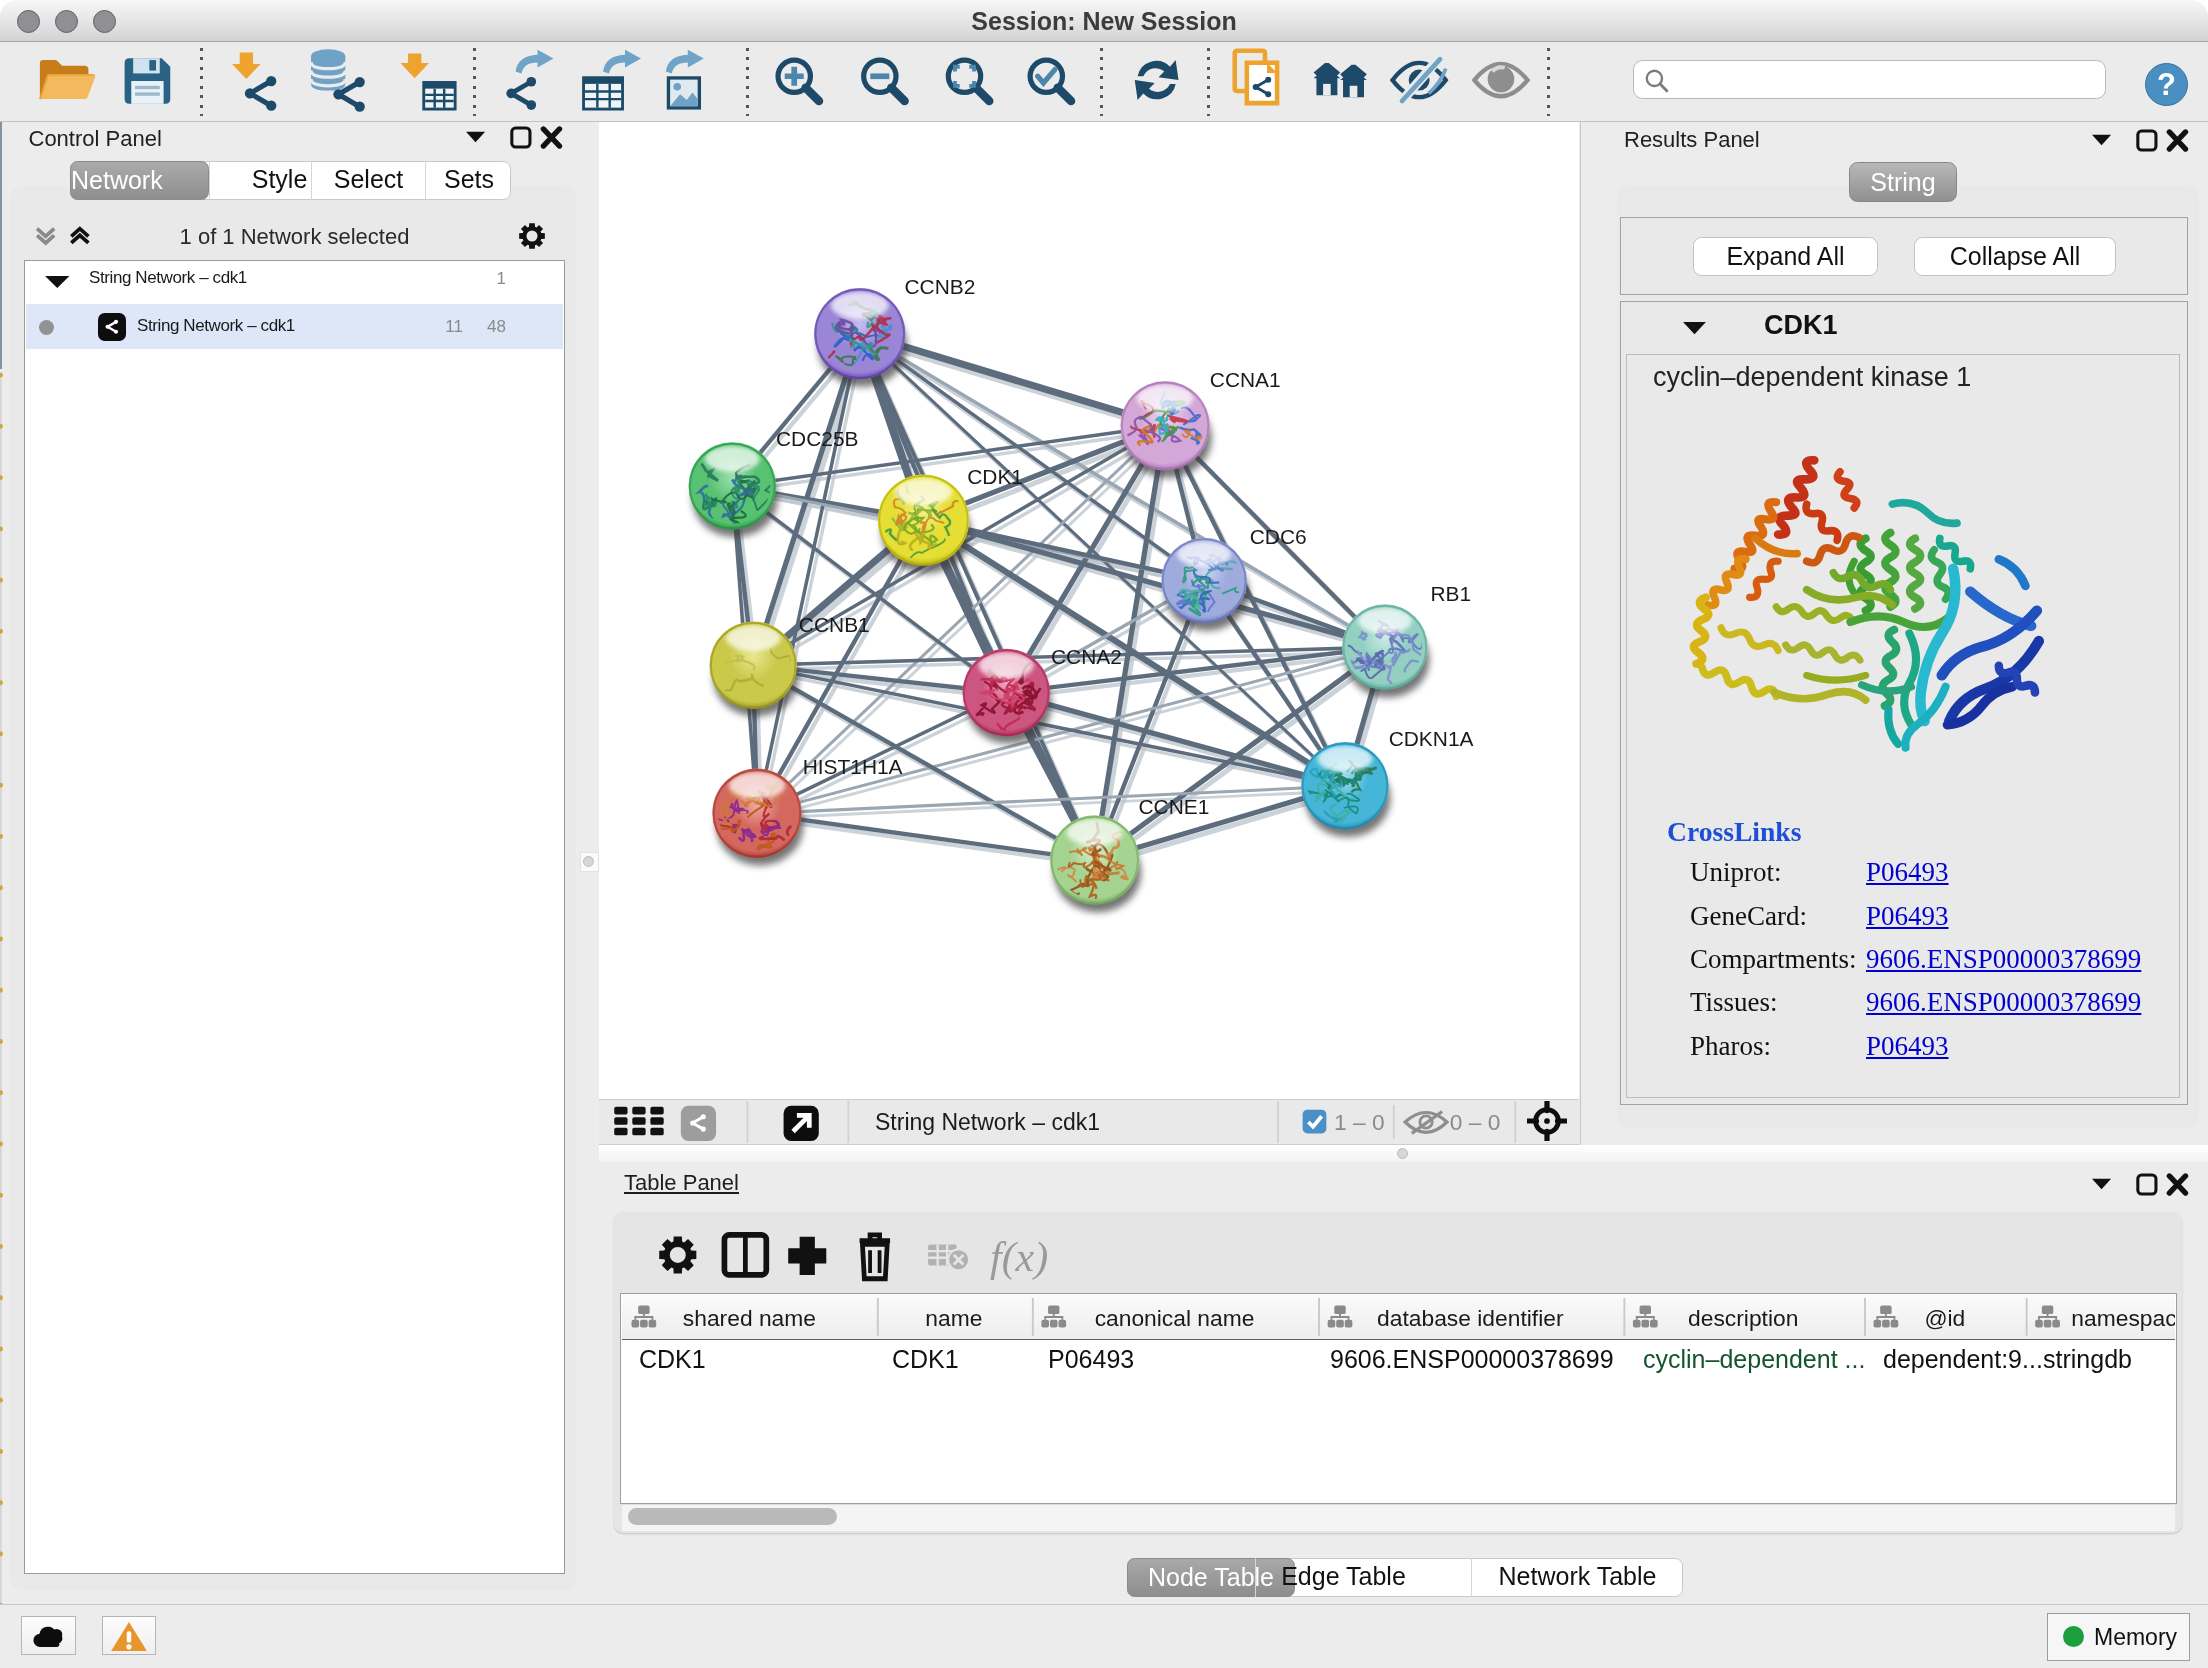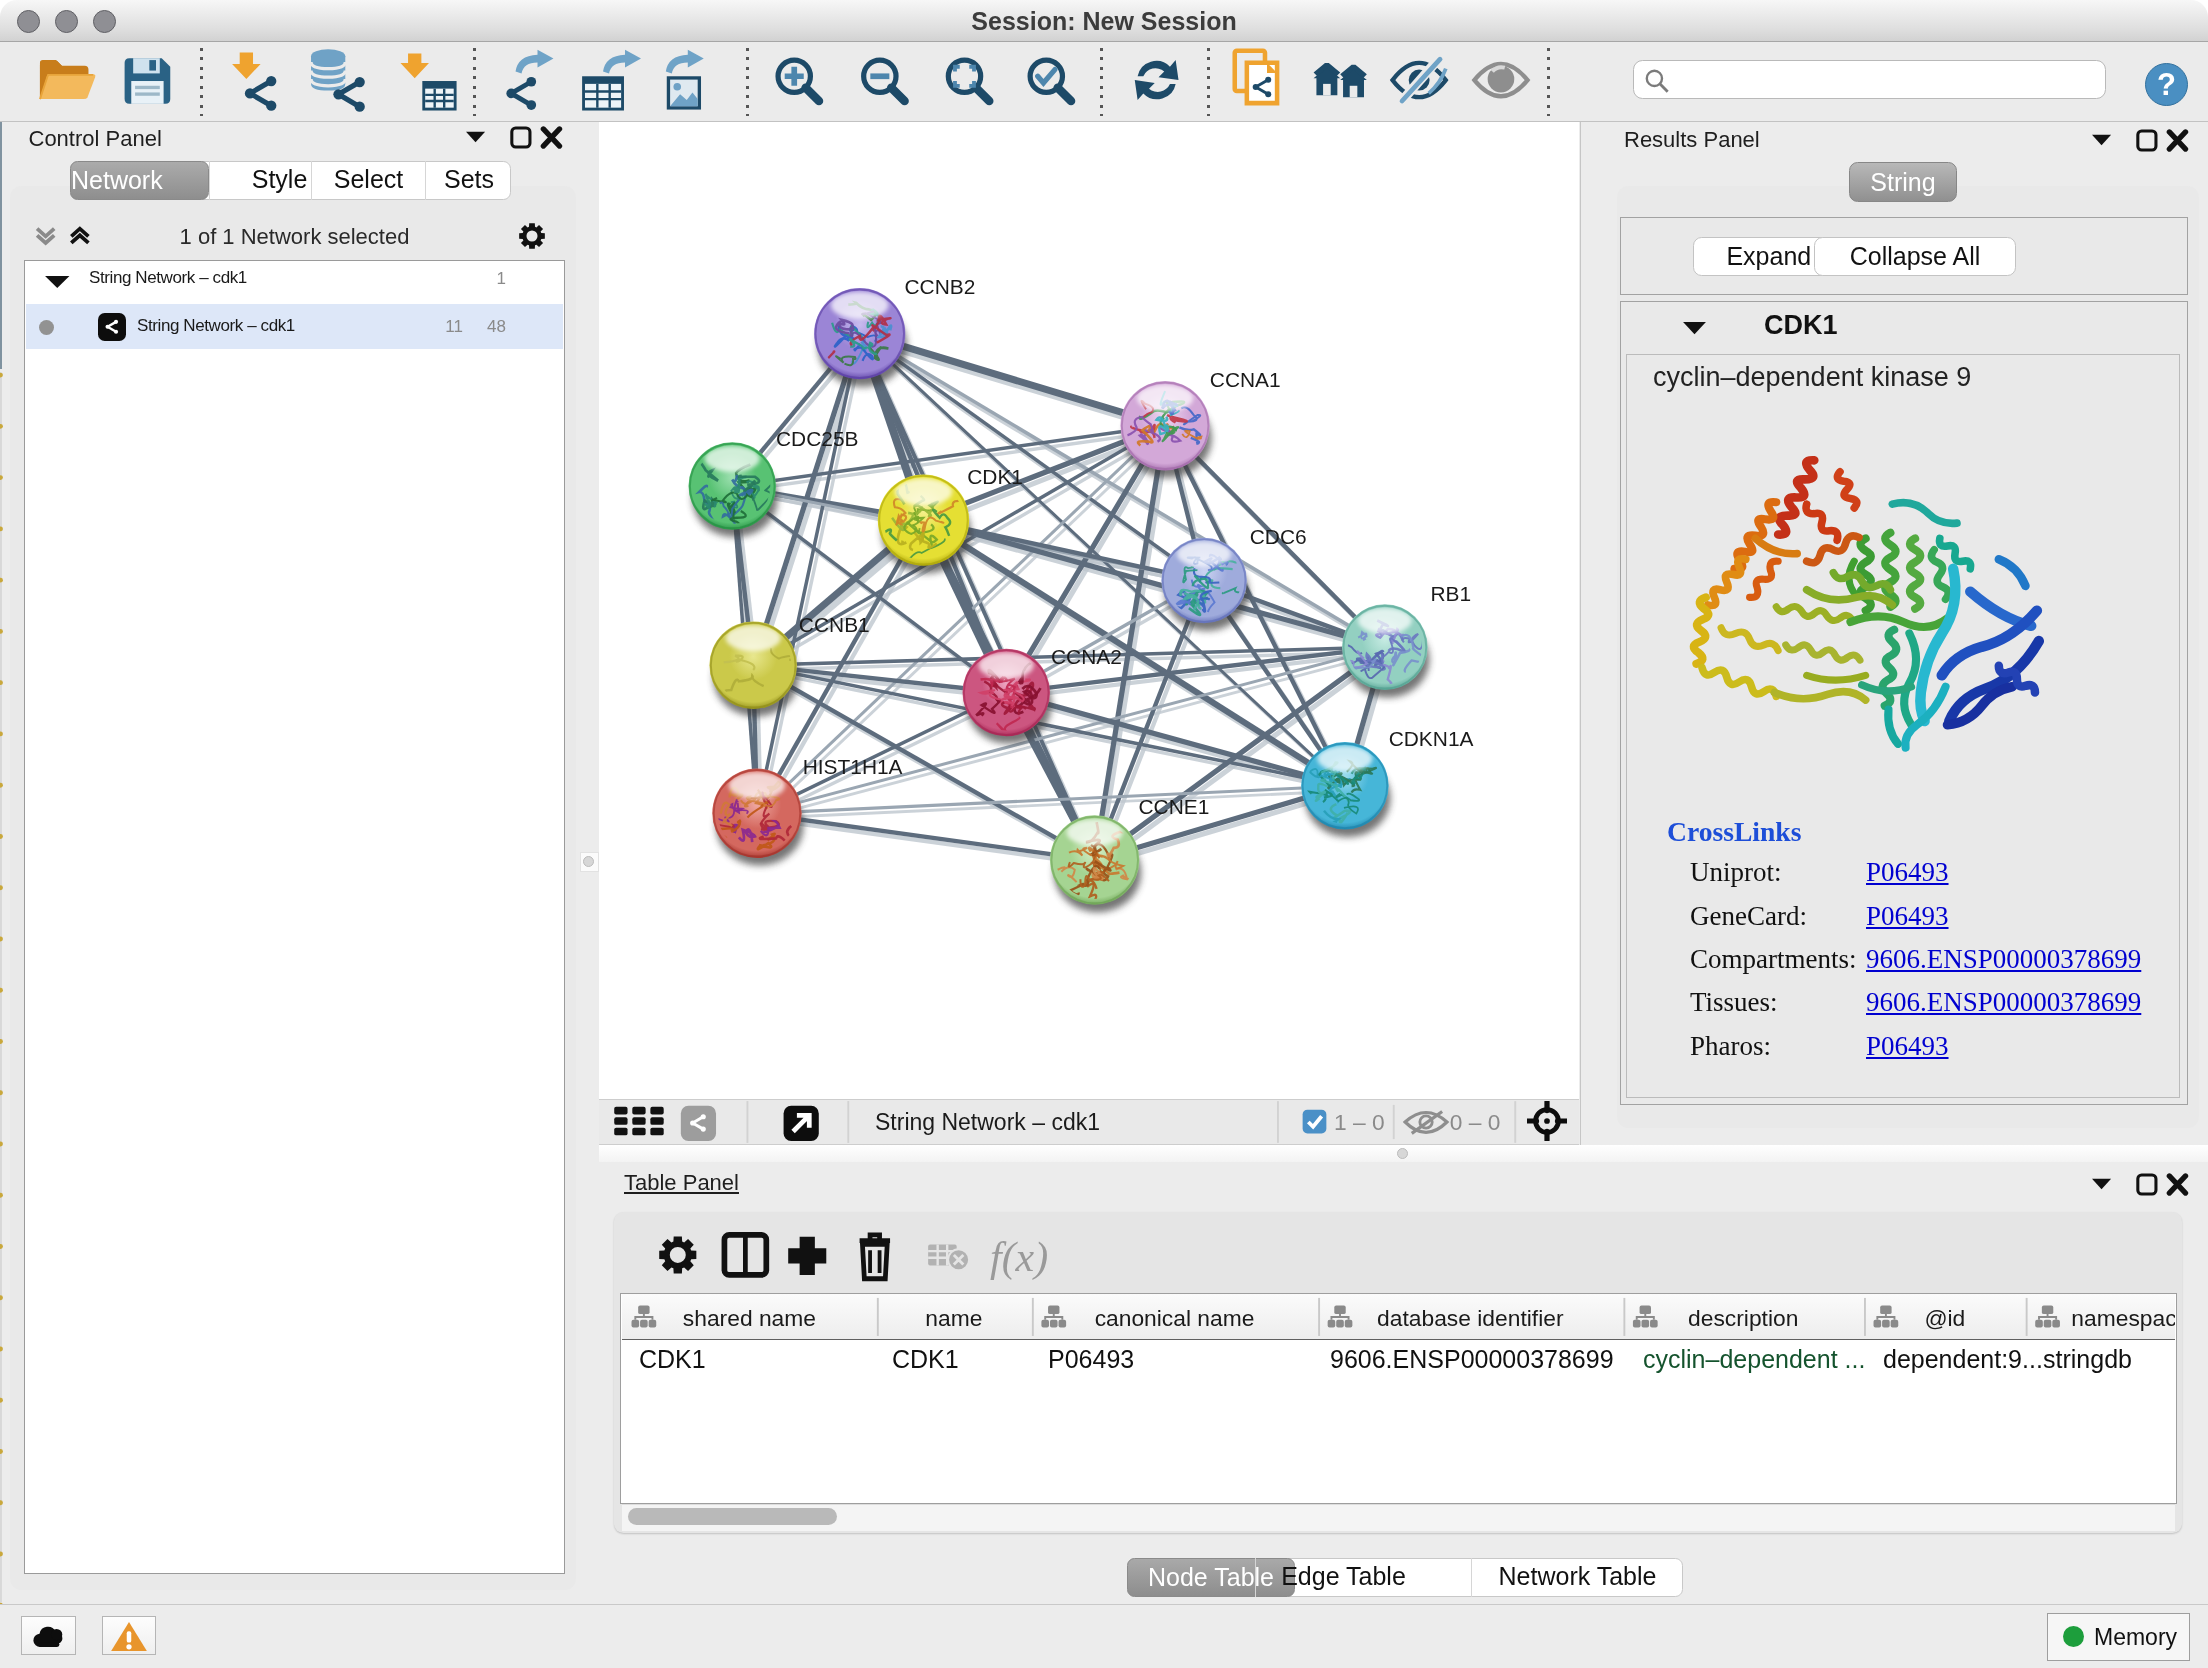--- a/index.html
+++ b/index.html
@@ -808,28 +808,28 @@
 <div class="abs ptitle" style="left:1624px;top:127px;">Results Panel</div>
 <svg class="abs" style="left:2092px;top:129px;" width="105" height="23" viewBox="0 0 110 24">
     <path d="M0 6 L20 6 L10 17 Z" fill="#111"></path>
     <rect x="48" y="2" width="19" height="20" rx="4" fill="none" stroke="#111" stroke-width="3.2"></rect>
     <path d="M81 3 L98 21 M98 3 L81 21" stroke="#111" stroke-width="5.5" stroke-linecap="round"></path>
   </svg>
 <div class="abs" style="left:1617px;top:186px;width:582px;height:942px;background:#e9e9e9;border-radius:11.4px;"></div>
 <div class="abs" style="left:1849px;top:162px;width:108px;height:40px;background:linear-gradient(#b8b8b8,#909090);border:1px solid #878787;border-radius:8.6px;box-sizing:border-box;color:#fff;font-size:25px;text-align:center;line-height:38px;">String</div>
 <div class="abs" style="left:1620px;top:217px;width:568px;height:78px;border:1.9px solid #a2a2a2;box-sizing:border-box;"></div>
 <div class="abs" style="left:1693px;top:237px;width:185px;height:39px;background:#fff;border:1px solid #c3c3c3;border-radius:8.6px;box-sizing:border-box;color:#111;font-size:25px;text-align:center;line-height:37px;">Expand All</div>
-<div class="abs" style="left:1814px;top:237px;width:202px;height:39px;background:#fff;border:1px solid #c3c3c3;border-radius:8.6px;box-sizing:border-box;color:#111;font-size:25px;text-align:center;line-height:37px;">Collapse All</div>
+<div class="abs" style="left:1914px;top:237px;width:202px;height:39px;background:#fff;border:1px solid #c3c3c3;border-radius:8.6px;box-sizing:border-box;color:#111;font-size:25px;text-align:center;line-height:37px;">Collapse All</div>
 <div class="abs" style="left:1620px;top:301px;width:568px;height:804px;border:1.9px solid #a2a2a2;box-sizing:border-box;"></div>
 <svg class="abs" style="left:1682px;top:321px;" width="25" height="14.3" viewBox="0 0 26 15">
     <path d="M1 1 L25 1 L13 14 Z" fill="#111"></path>
   </svg>
 <div class="abs" style="left:1764px;top:310px;font-size:27px;font-weight:bold;color:#111;">CDK1</div>
 <div class="abs" style="left:1626px;top:354px;width:554px;height:744px;border:1px solid #bbb;box-sizing:border-box;"></div>
-<div class="abs" style="left:1653px;top:362px;font-size:27px;color:#222;">cyclin–dependent kinase 9</div>
+<div class="abs" style="left:1653px;top:362px;font-size:27px;color:#222;">cyclin–dependent kinase 1</div>
 <svg class="abs" style="left:1664px;top:447px;" width="390" height="314" viewBox="0 0 410 330">
     <g fill="none" stroke-linecap="round">
       <path d="M158 14 Q144 13 153 24 Q163 34 148 34 Q134 33 144 43 Q153 54 139 53 Q125 52 134 63 Q144 73 130 72 Q115 72 125 82 Q134 93 120 92" stroke="#c43018" stroke-width="9"></path>
       <path d="M185 26 Q178 34 189 36 Q200 37 192 45 Q185 53 196 54 Q207 56 200 64" stroke="#d04018" stroke-width="8"></path>
       <path d="M150 60 Q147 71 158 70 Q169 68 166 79 Q163 90 174 88 Q185 87 182 98" stroke="#cc3a14" stroke-width="8"></path>
       <path d="M118 58 Q105 56 112 67 Q120 78 107 76 Q94 73 102 84 Q109 95 96 93 Q83 91 90 102 Q98 113 85 110 Q72 108 80 119 Q87 130 74 128" stroke="#dc6c10" stroke-width="8.5"></path>
       <path d="M86 118 Q74 115 79 126 Q84 137 73 134 Q61 131 66 142 Q71 153 59 150 Q48 147 53 158 Q58 169 46 166" stroke="#e08c14" stroke-width="8"></path>
       <path d="M120 120 Q109 119 112 130 Q116 140 105 139 Q94 138 98 148 Q101 159 90 158" stroke="#d85c10" stroke-width="7.5"></path>
       <path d="M44 158 Q32 162 42 170 Q52 177 41 181 Q29 186 39 193 Q49 200 37 205 Q26 209 36 216 Q46 224 34 228" stroke="#d8b414" stroke-width="8.5"></path>
       <path d="M40 232 Q43 244 53 237 Q63 230 66 242 Q69 254 79 247 Q89 240 92 252 Q95 264 105 257 Q115 250 118 262" stroke="#ccbc1c" stroke-width="8"></path>

